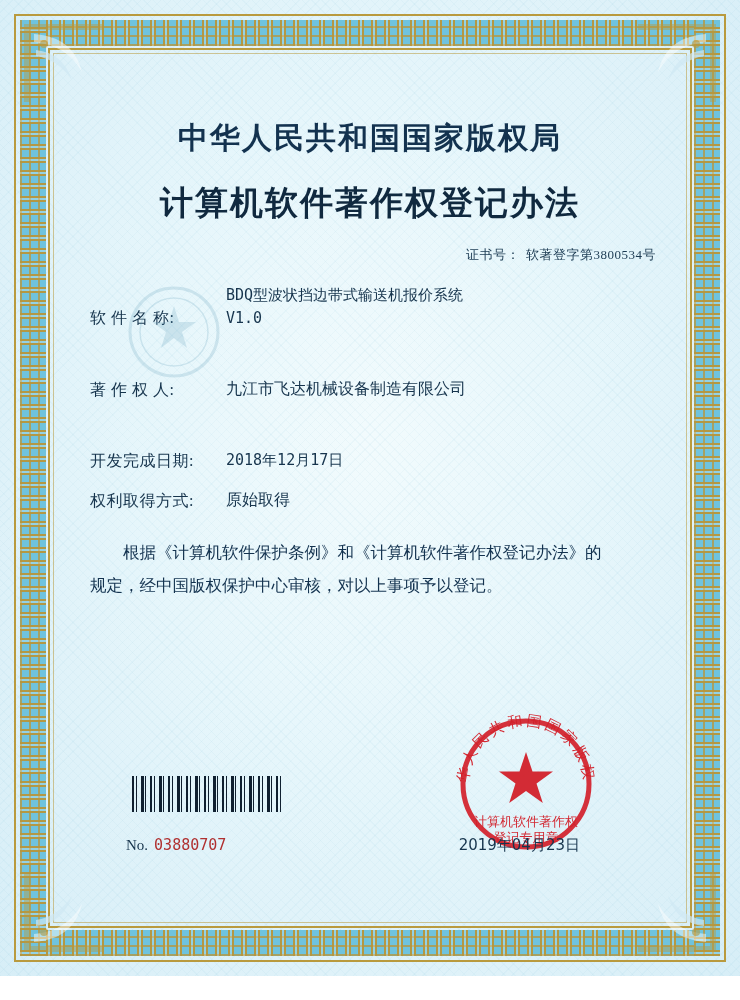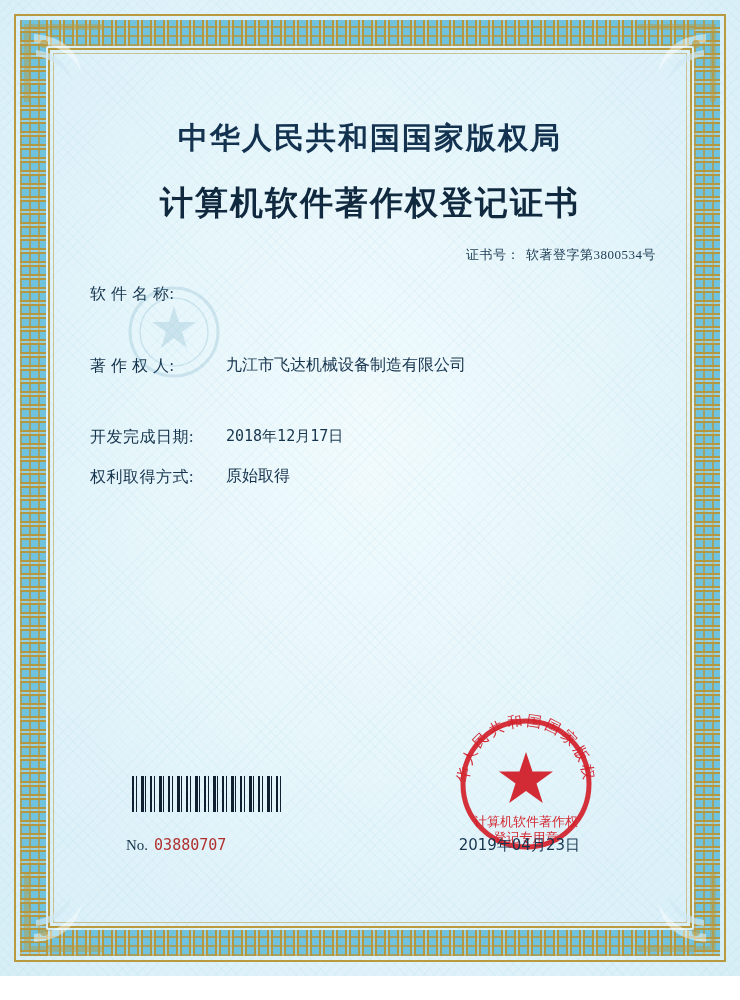--- a/index.html
+++ b/index.html
@@ -287,38 +287,42 @@
       <path d="M4 4 H82 V10 H10 V82 H4 Z" fill="#b99a3e" opacity="0.5"></path>
       <path d="M14 14 C40 16 56 28 62 52 C52 34 36 24 14 22 Z" fill="#ffffff" opacity="0.55"></path>
       <path d="M16 30 C34 32 46 42 52 60 C42 46 30 38 16 36 Z" fill="#cfe9f4" opacity="0.8"></path>
       <circle cx="24" cy="24" r="4" fill="#b99a3e" opacity="0.7"></circle>
     </svg>
   </div>
 
   <div class="content">
 
     <div class="title-main">中华人民共和国国家版权局</div>
-    <div class="title-sub">计算机软件著作权登记证书</div>
+    <div class="title-sub">计算机软件著作权登记办法</div>
 
     <div class="cert-no">
       <span class="label">证书号：</span><span class="value">软著登字第3800534号</span>
     </div>
 
     <div class="fields">
 
       <div class="watermark">
         <svg viewBox="0 0 96 96" width="96" height="96" aria-hidden="true">
           <circle cx="48" cy="48" r="44" fill="none" stroke="#4a8fae" stroke-width="3"></circle>
           <circle cx="48" cy="48" r="34" fill="none" stroke="#4a8fae" stroke-width="1.5"></circle>
           <path d="M48 22 L53 38 H70 L56 48 L61 64 L48 54 L35 64 L40 48 L26 38 H43 Z" fill="#4a8fae"></path>
         </svg>
       </div>
 
       <div class="row">
         <div class="lbl">软 件 名 称:</div>
+        <div class="val">
+          <div>BDQ型波状挡边带式输送机报价系统</div>
+          <div>V1.0</div>
+        </div>
       </div>
 
       <div class="gap-a"></div>
 
       <div class="row">
         <div class="lbl">著 作 权 人:</div>
         <div class="val cn">九江市飞达机械设备制造有限公司</div>
       </div>
 
       <div class="gap-a"></div>
@@ -331,20 +335,24 @@
 
       <div class="row wide">
         <div class="lbl">权利取得方式:</div>
         <div class="val cn">原始取得</div>
       </div>
 
 
 
     </div>
 
+    <div class="statement">
+      <span>根据《计算机软件保护条例》和《计算机软件著作权登记办法》的</span>
+      <span class="line2">规定，经中国版权保护中心审核，对以上事项予以登记。</span>
+    </div>
 
     <div class="barcode"></div>
 
     <div class="seal">
       <svg viewBox="0 0 160 160" width="160" height="160" aria-hidden="true">
         <defs>
           <path id="sealArc" d="M 22 80 A 58 58 0 1 1 138 80"></path>
         </defs>
         <circle cx="80" cy="80" r="63" fill="none" stroke="#d2202a" stroke-width="5" opacity="0.92"></circle>
         <text font-family="DejaVu Serif, Liberation Serif, serif" font-size="15" fill="#d2202a" opacity="0.95" letter-spacing="3">

